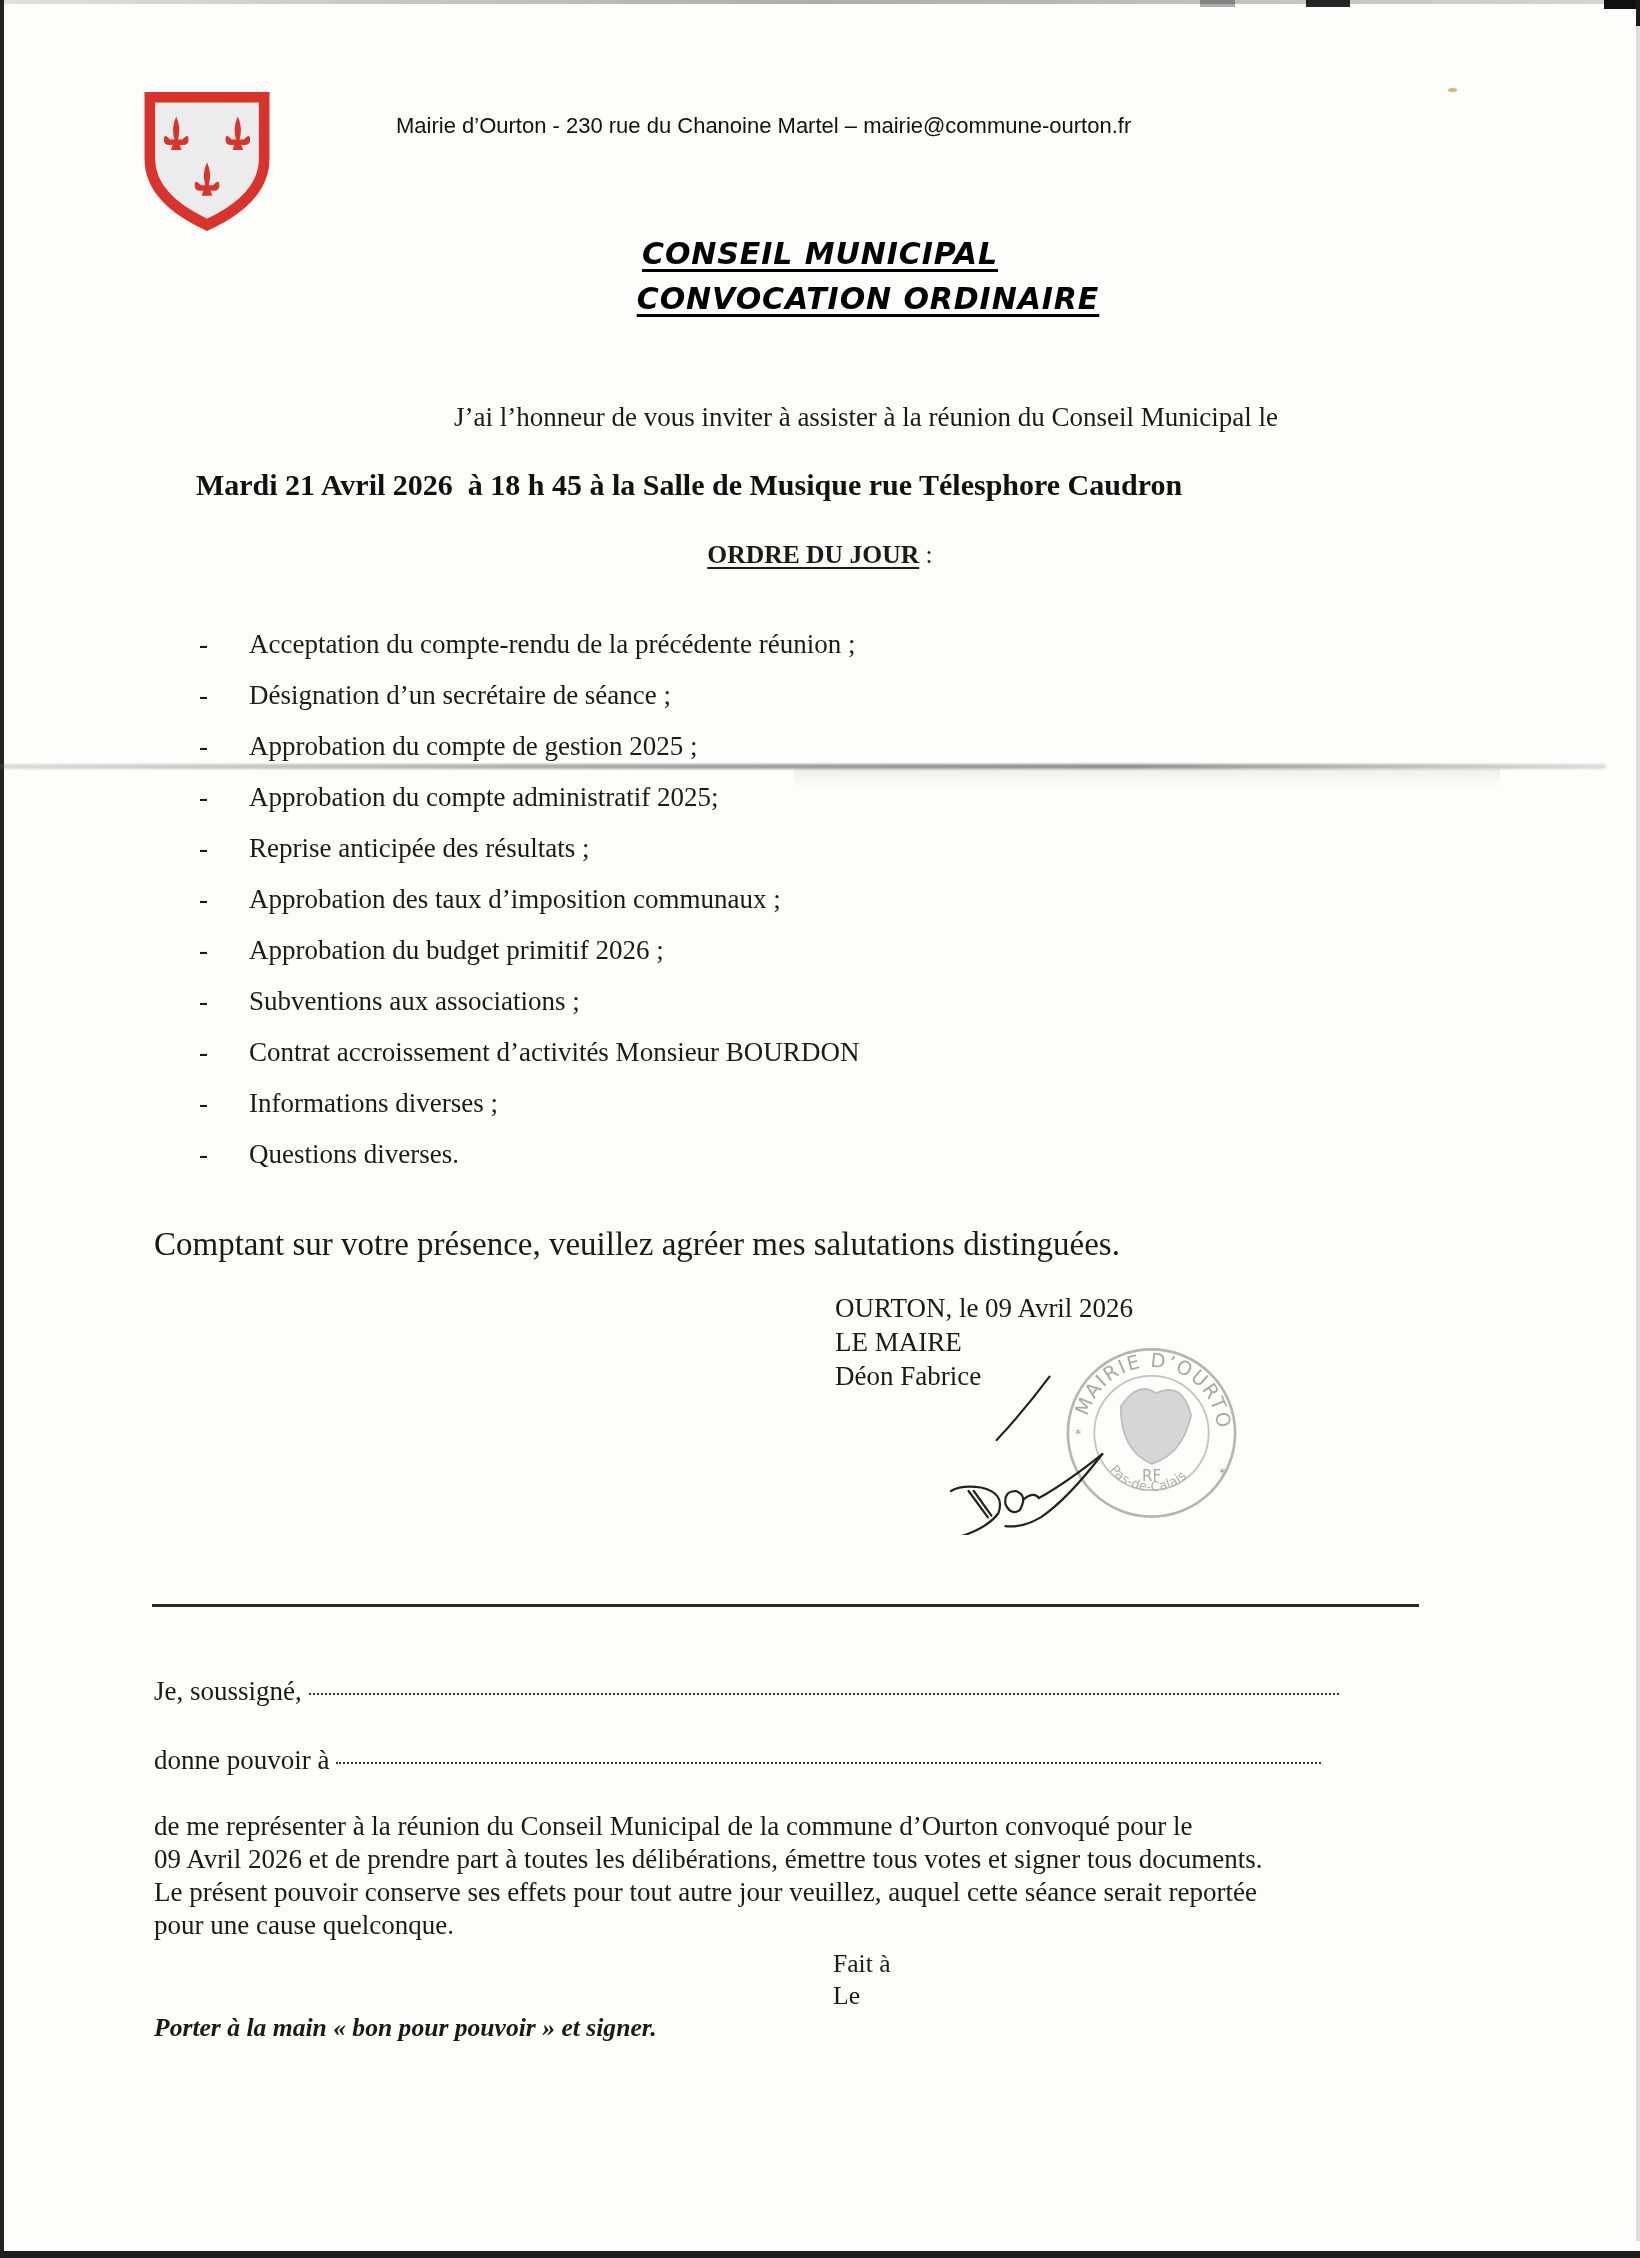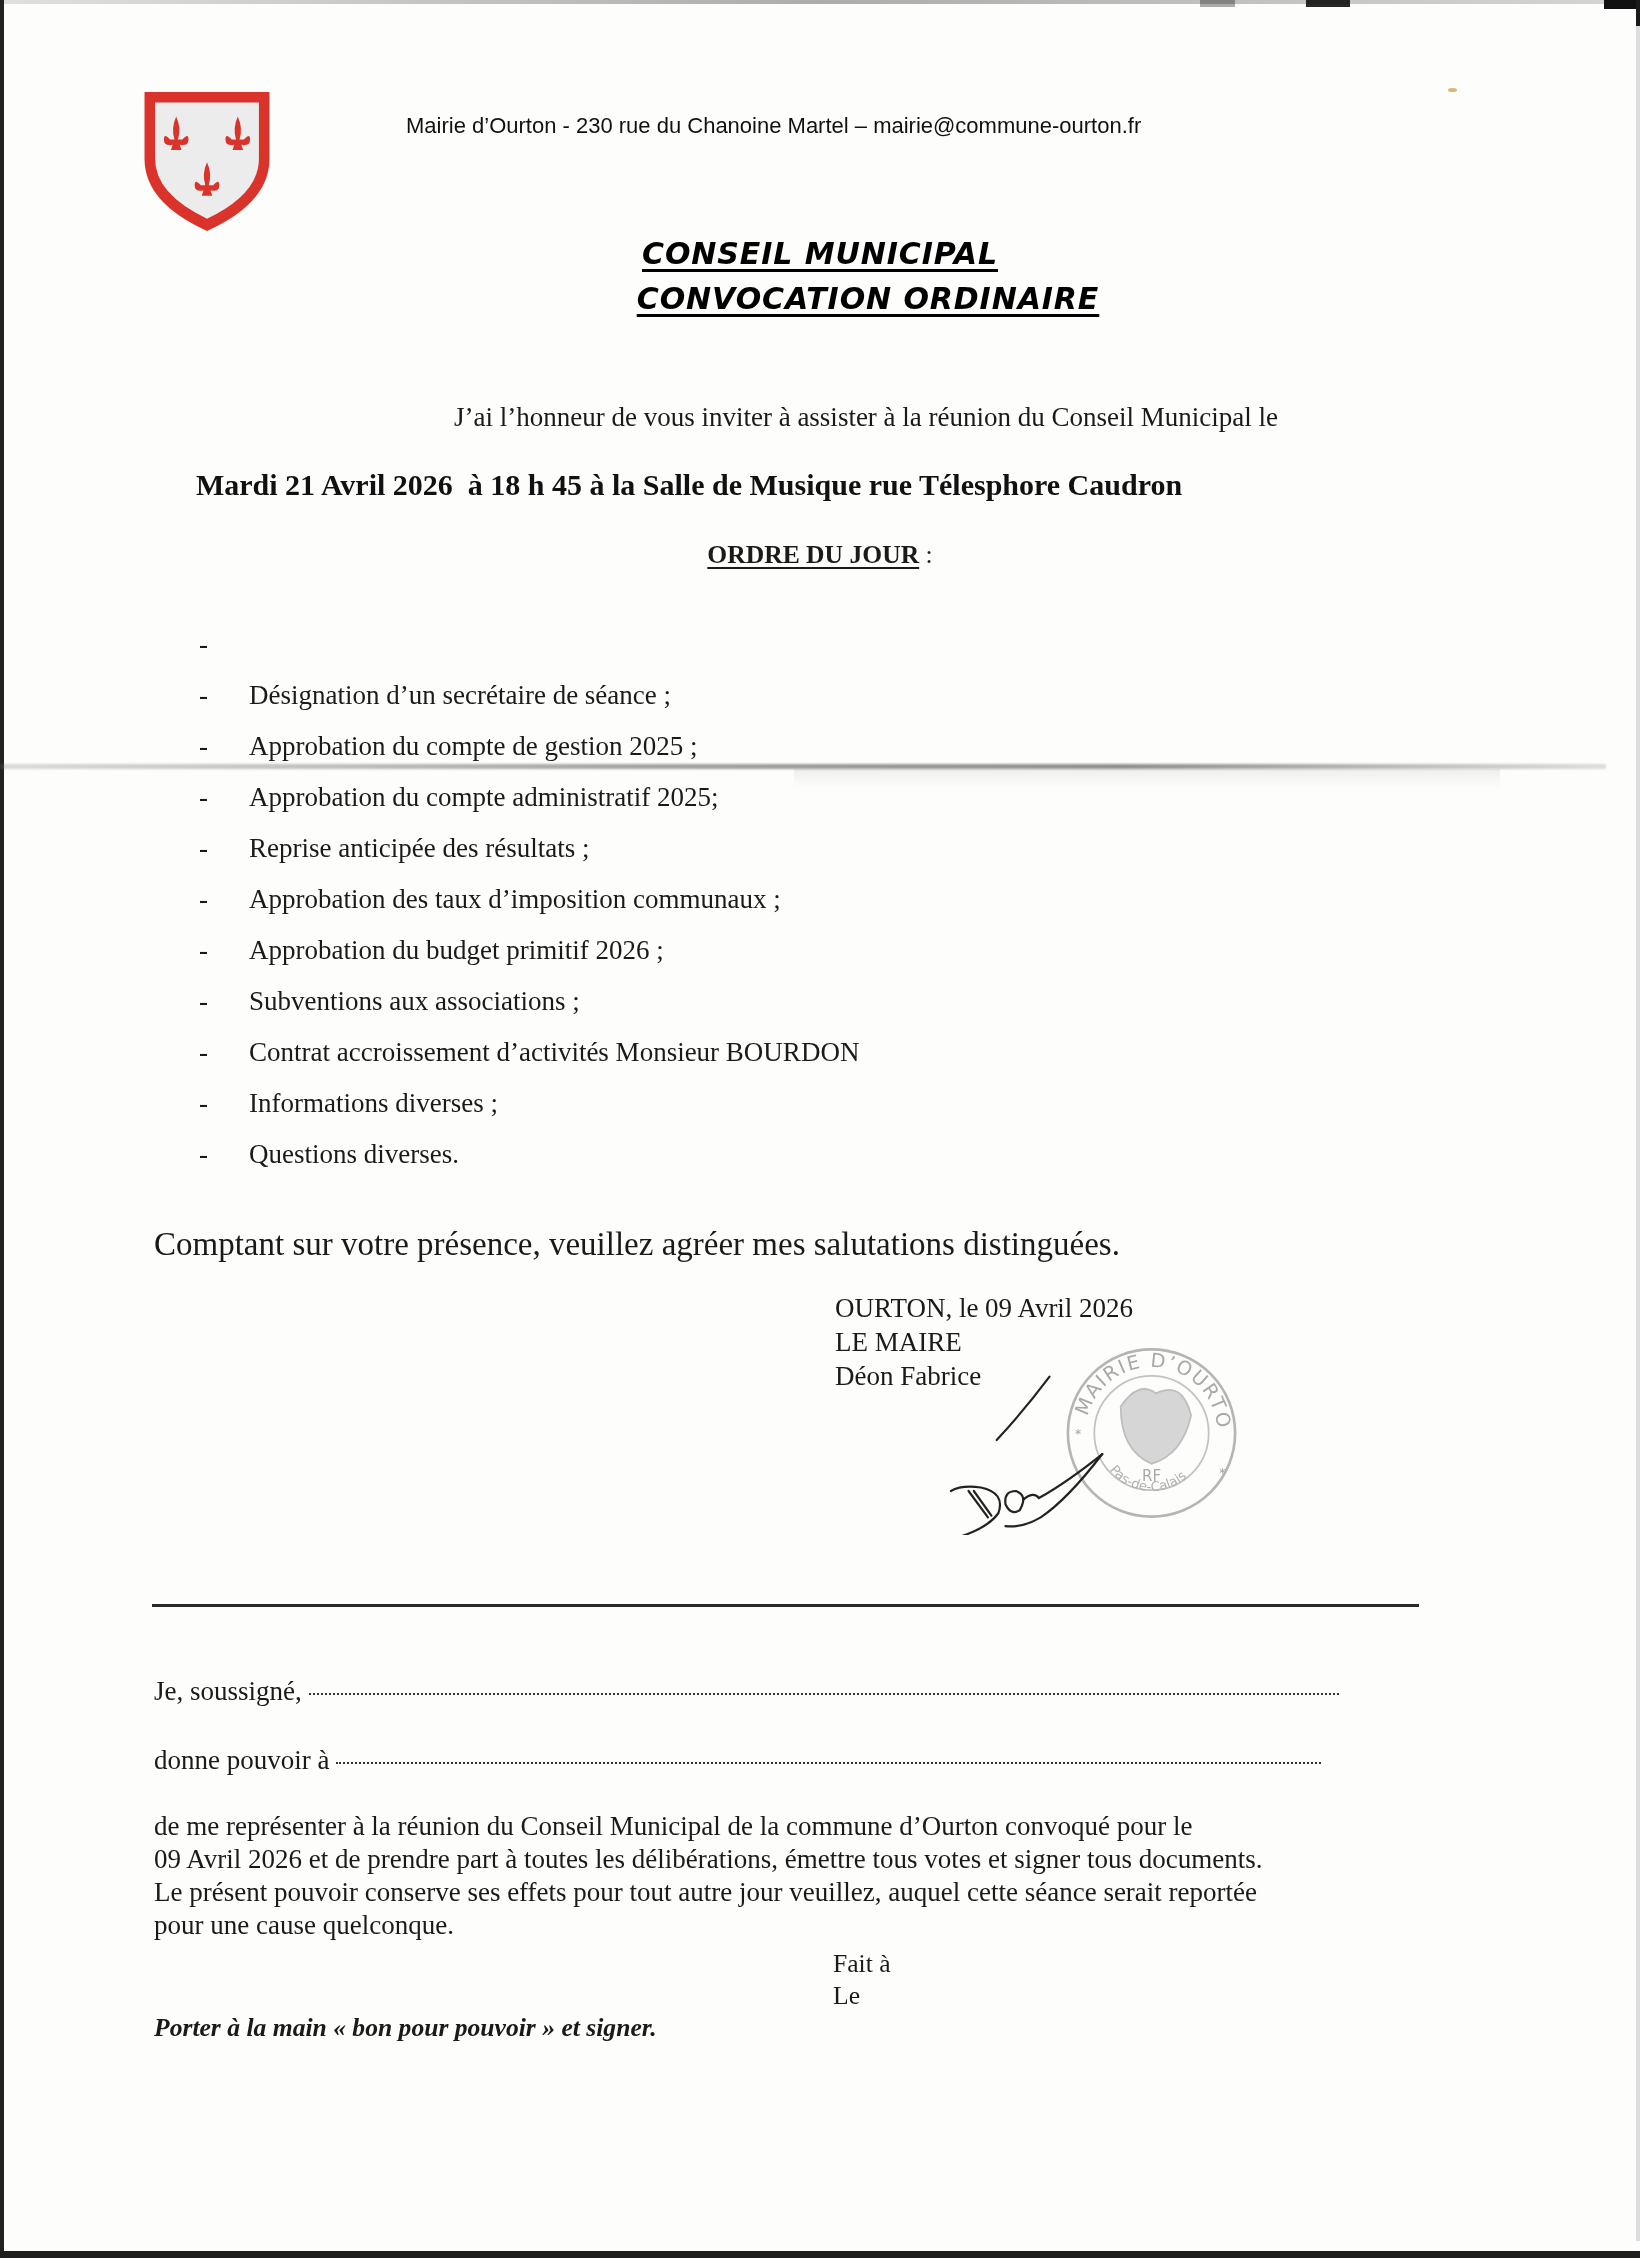--- a/index.html
+++ b/index.html
@@ -17,21 +17,21 @@
     .fold-crease {
       position: absolute; left: 0; top: 764px; width: 1606px; height: 5.3px;
       background: linear-gradient(90deg, rgba(120,120,120,0.25), rgba(90,90,90,0.55) 40%, rgba(70,70,70,0.6) 70%, rgba(150,150,150,0.3));
       filter: blur(0.9px);
     }
     .fold-shadow { position: absolute; left: 794px; top: 769px; width: 706px; height: 19.4px; background: linear-gradient(rgba(0,0,0,0.06), rgba(0,0,0,0)); }
 
     .logo { position: absolute; left: 141px; top: 88px; width: 132px; height: 146px; }
 
     .address {
-      position: absolute; left: 406px; top: 113px; width: 847px;
+      position: absolute; left: 396px; top: 113px; width: 847px;
       font-family: "Liberation Sans", "DejaVu Sans", sans-serif;
       font-size: 22px; color: #111; white-space: nowrap;
     }
 
     .title {
       position: absolute; left: 0; width: 1640px; text-align: center;
       font-family: "DejaVu Sans", sans-serif; font-style: italic; font-weight: bold;
       font-size: 30px; letter-spacing: 0.9px; color: #000000;
     }
     .title span { text-decoration: underline; text-decoration-thickness: 2.6px; text-underline-offset: 5.3px; }
@@ -118,20 +118,21 @@
 <div class="intro">J’ai l’honneur de vous inviter à assister à la réunion du Conseil Municipal le</div>
 <div class="meeting">Mardi 21 Avril 2026  à 18 h 45 à la Salle de Musique rue Télesphore Caudron</div>
 
 <div class="agenda-heading">
   <span class="u">ORDRE DU JOUR</span><span class="colon"> :</span>
 </div>
 
 <ul class="agenda">
   <li>
       <span class="dash">-</span>
+      <span>Acceptation du compte-rendu de la précédente réunion ;</span>
     </li>
   <li>
       <span class="dash">-</span>
       <span>Désignation d’un secrétaire de séance ;</span>
     </li>
   <li>
       <span class="dash">-</span>
       <span>Approbation du compte de gestion 2025 ;</span>
     </li>
   <li>

